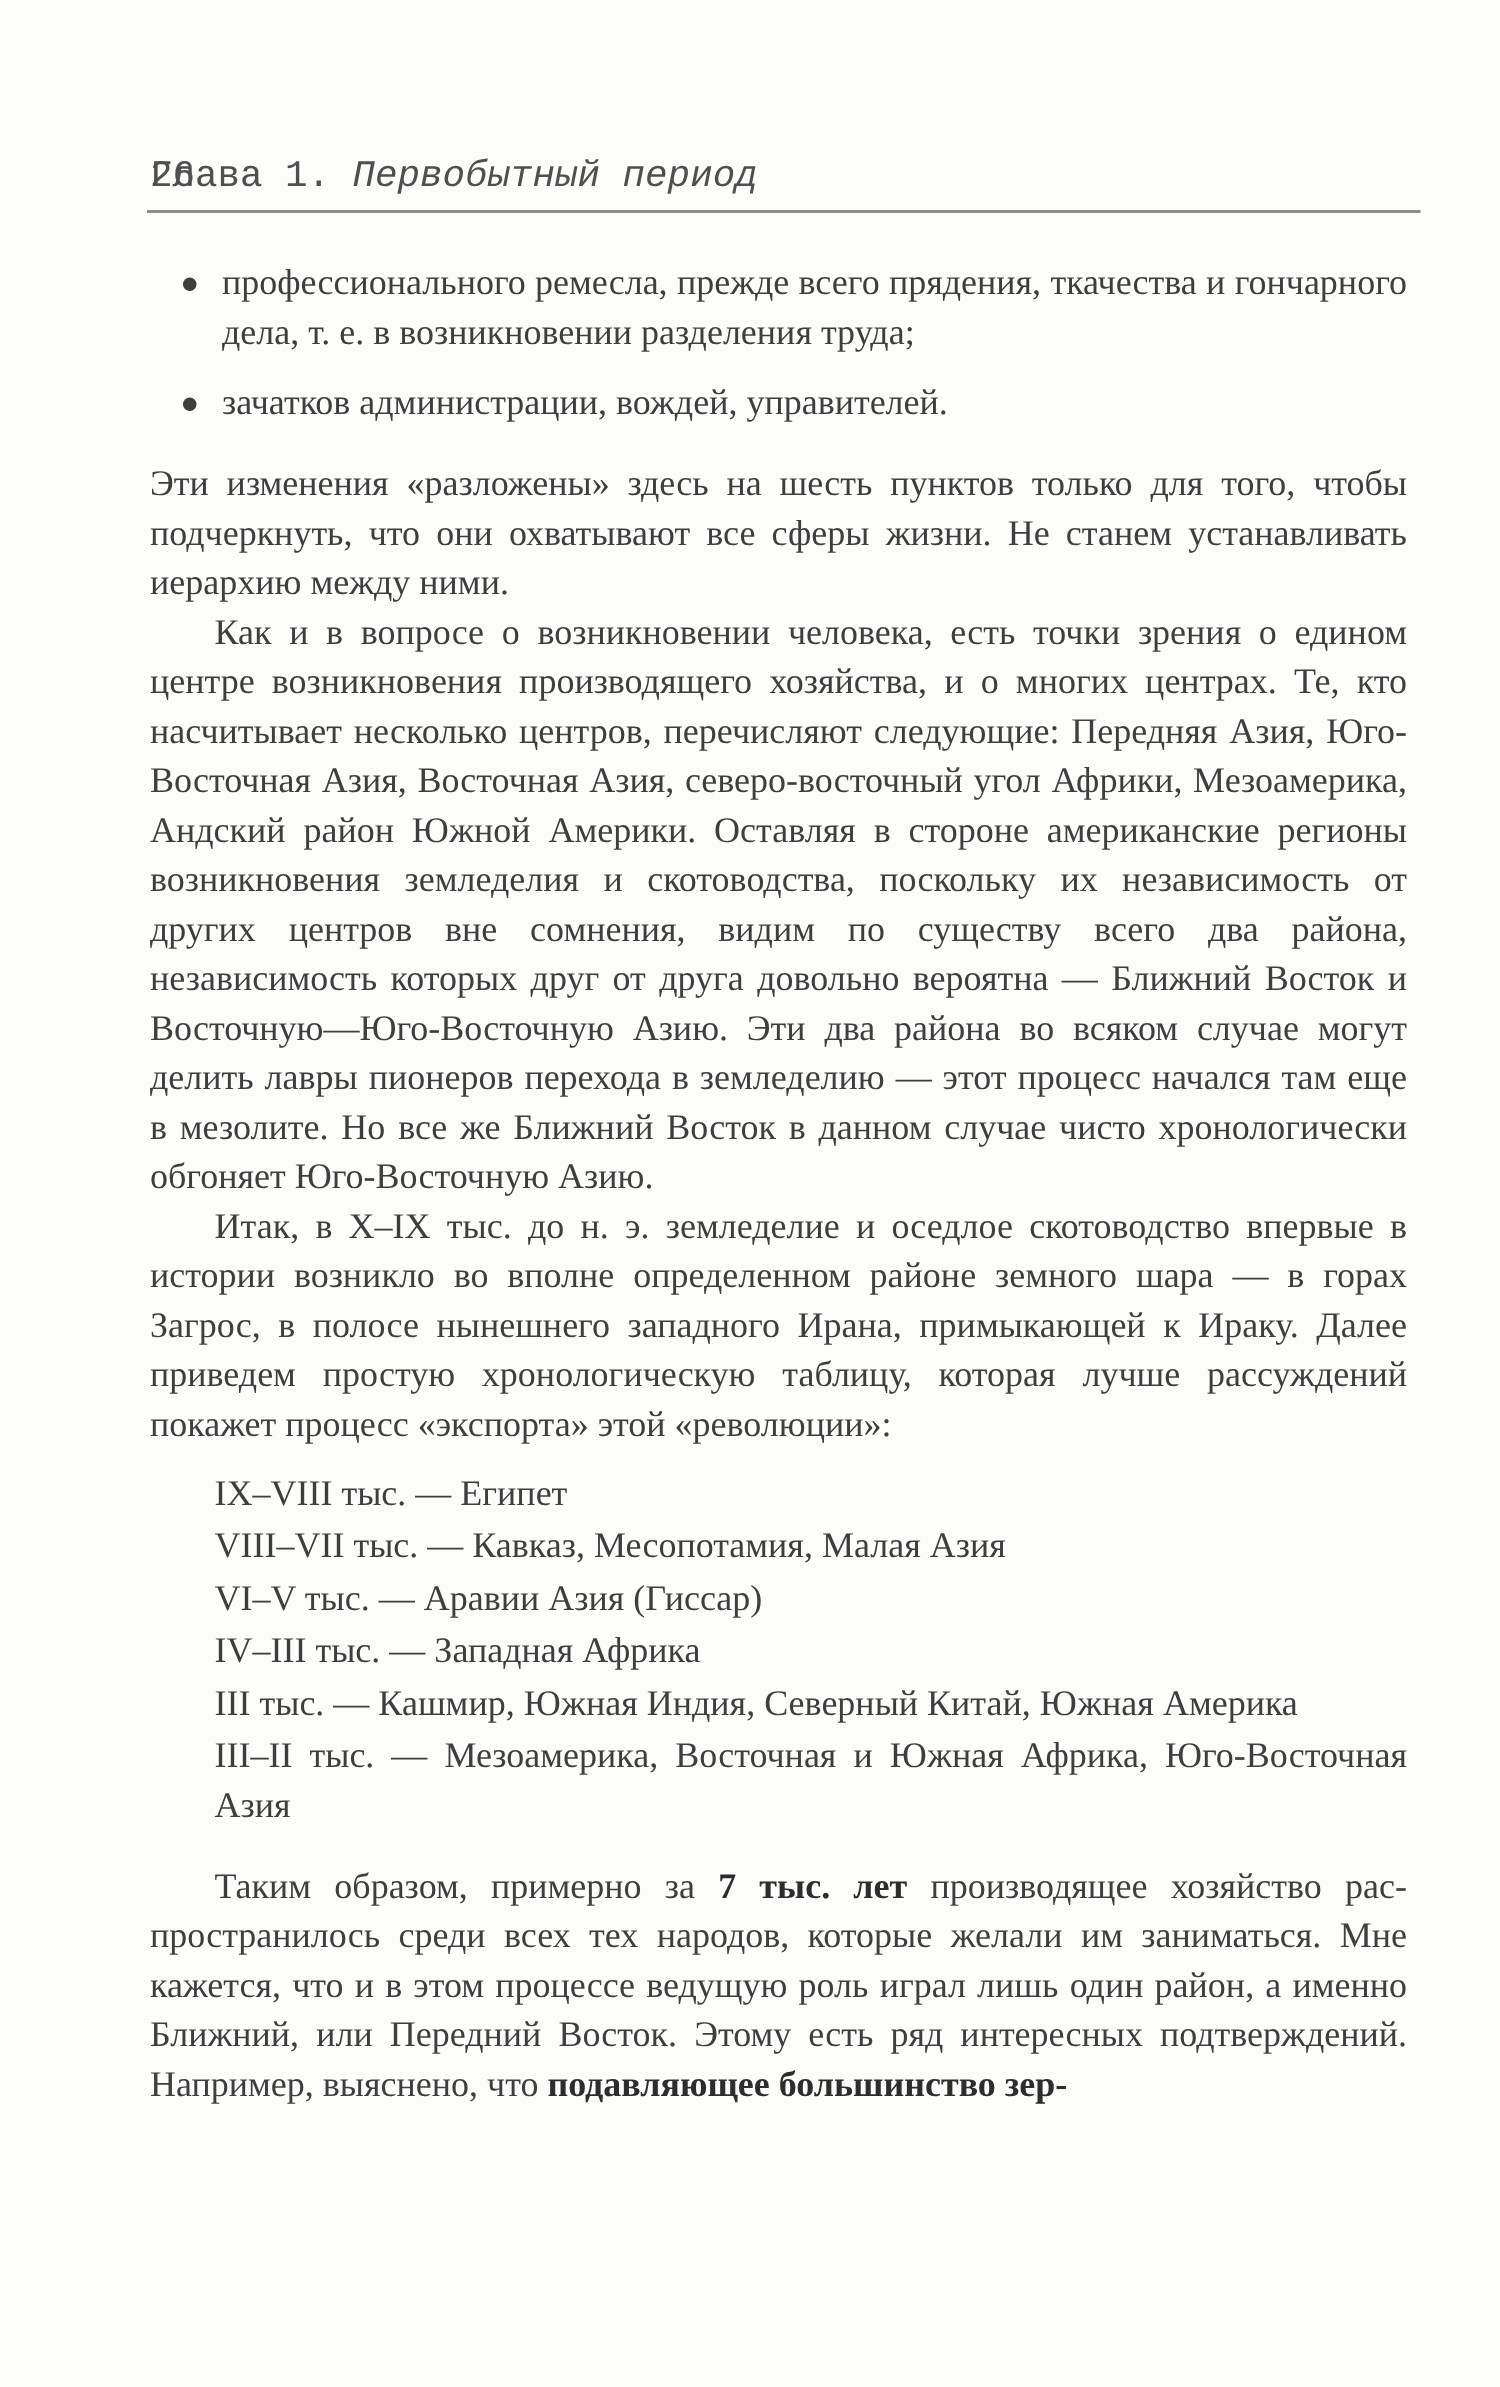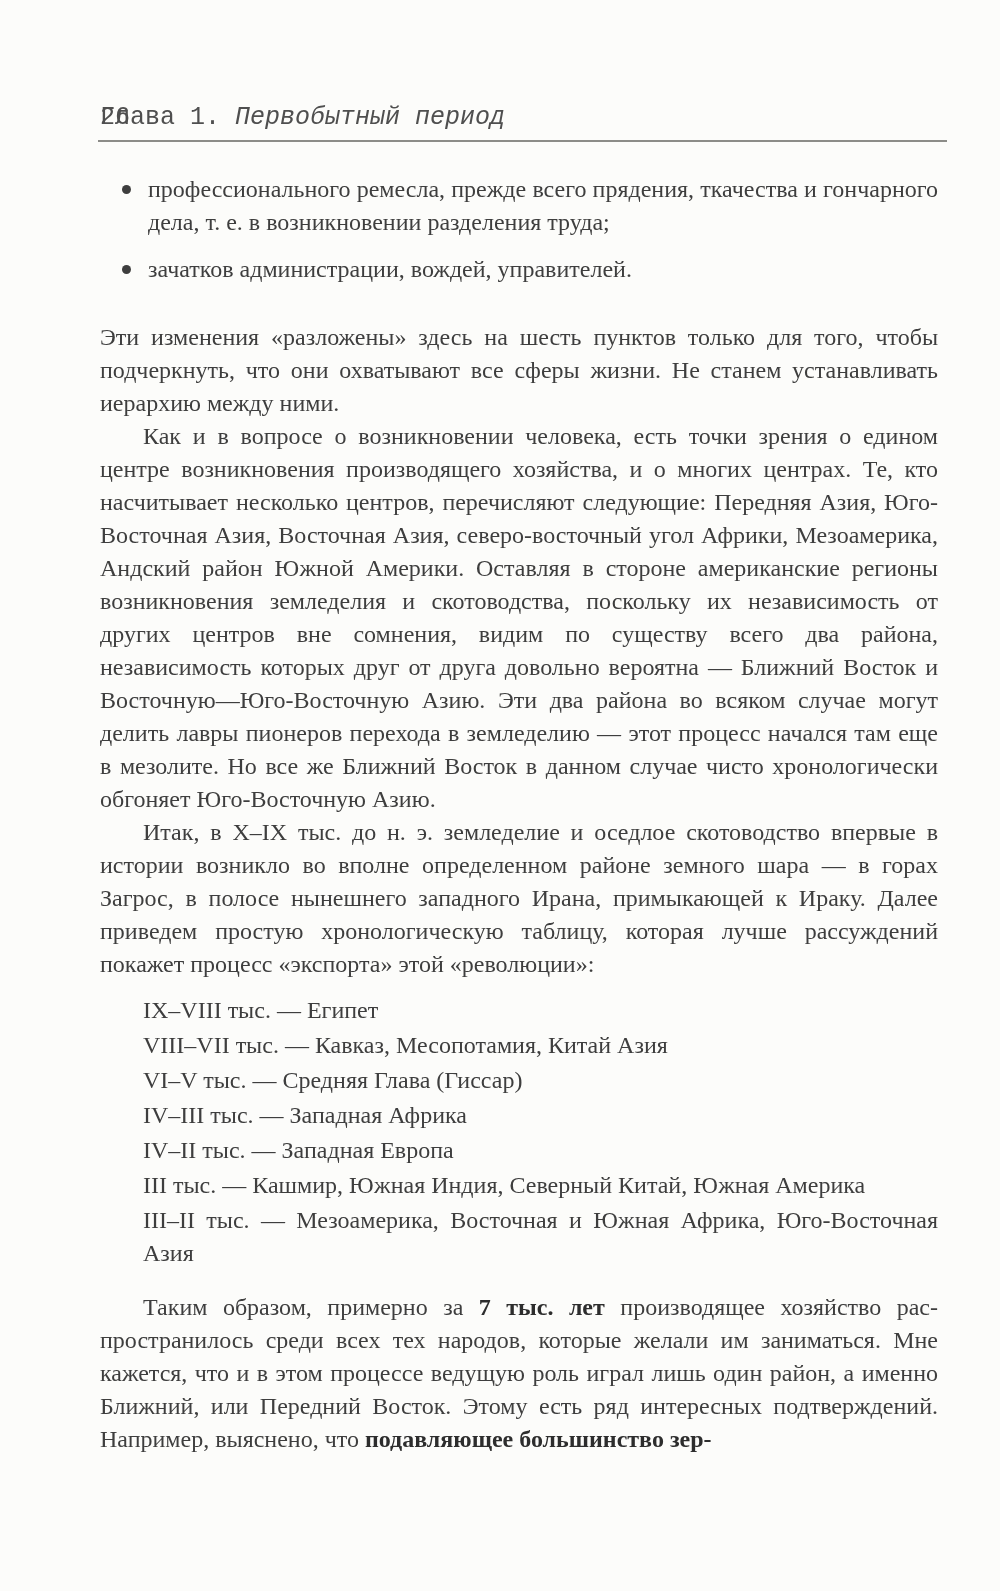--- a/index.html
+++ b/index.html
@@ -67,21 +67,21 @@
     font-family: Liberation Serif, serif;
   }
   .page-body p.indent {
     text-indent: 43px;
   }
   .page-body b {
     color: var(--text-bold);
   }
   ul.bullets {
     list-style: none;
-    margin: 31px 0 35px 0;
+    margin: 31px 0 21px 0;
     padding: 0;
   }
   ul.bullets li {
     position: relative;
     padding-left: 48px;
     margin-bottom: 14px;
   }
   ul.bullets li::before {
     content: "";
     position: absolute;
@@ -118,23 +118,22 @@
   <div class="page-body">
       <ul class="bullets">
         <li>профессионального ремесла, прежде всего прядения, ткачества и гон­чарного дела, т. е. в возникновении разделения труда;</li>
         <li>зачатков администрации, вождей, управителей.</li>
       </ul>
       <p class="flush"><span>Эти изменения «разложены» здесь на шесть пунктов только для того, чтобы подчеркнуть, что они охватывают все сферы жизни. Не станем устанавли­вать иерархию между ними.</span></p>
       <p class="indent"><span>Как и в вопросе о возникновении человека, есть точки зрения о еди­ном центре возникновения производящего хозяйства, и о многих центрах. Те, кто насчитывает несколько центров, перечисляют следующие: Перед­няя Азия, Юго-Восточная Азия, Восточная Азия, северо-восточный угол Африки, Мезоамерика, Андский район Южной Америки. Оставляя в сто­роне американские регионы возникновения земледелия и скотоводства, поскольку их независимость от других центров вне сомнения, видим по су­ществу всего два района, независимость которых друг от друга довольно вероятна — Ближний Восток и Восточную—Юго-Восточную Азию. Эти два района во всяком случае могут делить лавры пионеров перехода в земледе­лию — этот процесс начался там еще в мезолите. Но все же Ближний Восток в данном случае чисто хронологически обгоняет Юго-Восточную Азию.</span></p>
       <p class="indent"><span>Итак, в X–IX тыс. до н. э. земледелие и оседлое скотоводство впервые в истории возникло во вполне определенном районе земного шара — в го­рах Загрос, в полосе нынешнего западного Ирана, примыкающей к Ираку. Далее приведем простую хронологическую таблицу, которая лучше рассуж­дений покажет процесс «экспорта» этой «революции»:</span></p>
       <div class="chrono">
         <div class="chrono-item">IX–VIII тыс. — Египет</div>
-        <div class="chrono-item">VIII–VII тыс. — Кавказ, Месопотамия, Китай Азия</div>
-        <div class="chrono-item">VI–V тыс. — Средняя Глава (Гиссар)</div>
+        <div class="chrono-item">VIII–VII тыс. — Кавказ, Месопотамия, Малая Азия</div>
+        <div class="chrono-item">VI–V тыс. — Аравии Азия (Гиссар)</div>
         <div class="chrono-item">IV–III тыс. — Западная Африка</div>
-        <div class="chrono-item">IV–II тыс. — Западная Европа</div>
         <div class="chrono-item">III тыс. — Кашмир, Южная Индия, Северный Китай, Южная Америка</div>
         <div class="chrono-item">III–II тыс. — Мезоамерика, Восточная и Южная Африка, Юго-Восточ­ная Азия</div>
       </div>
       <p class="indent"><span>Таким образом, примерно за </span><b>7 тыс. лет</b><span> производящее хозяйство рас­пространилось среди всех тех народов, которые желали им заниматься. Мне кажется, что и в этом процессе ведущую роль играл лишь один район, а именно Ближний, или Передний Восток. Этому есть ряд интересных под­тверждений. Например, выяснено, что </span><b>подавляющее большинство зер-</b></p>
     </div>
 
 </div>
 
 </body></html>

